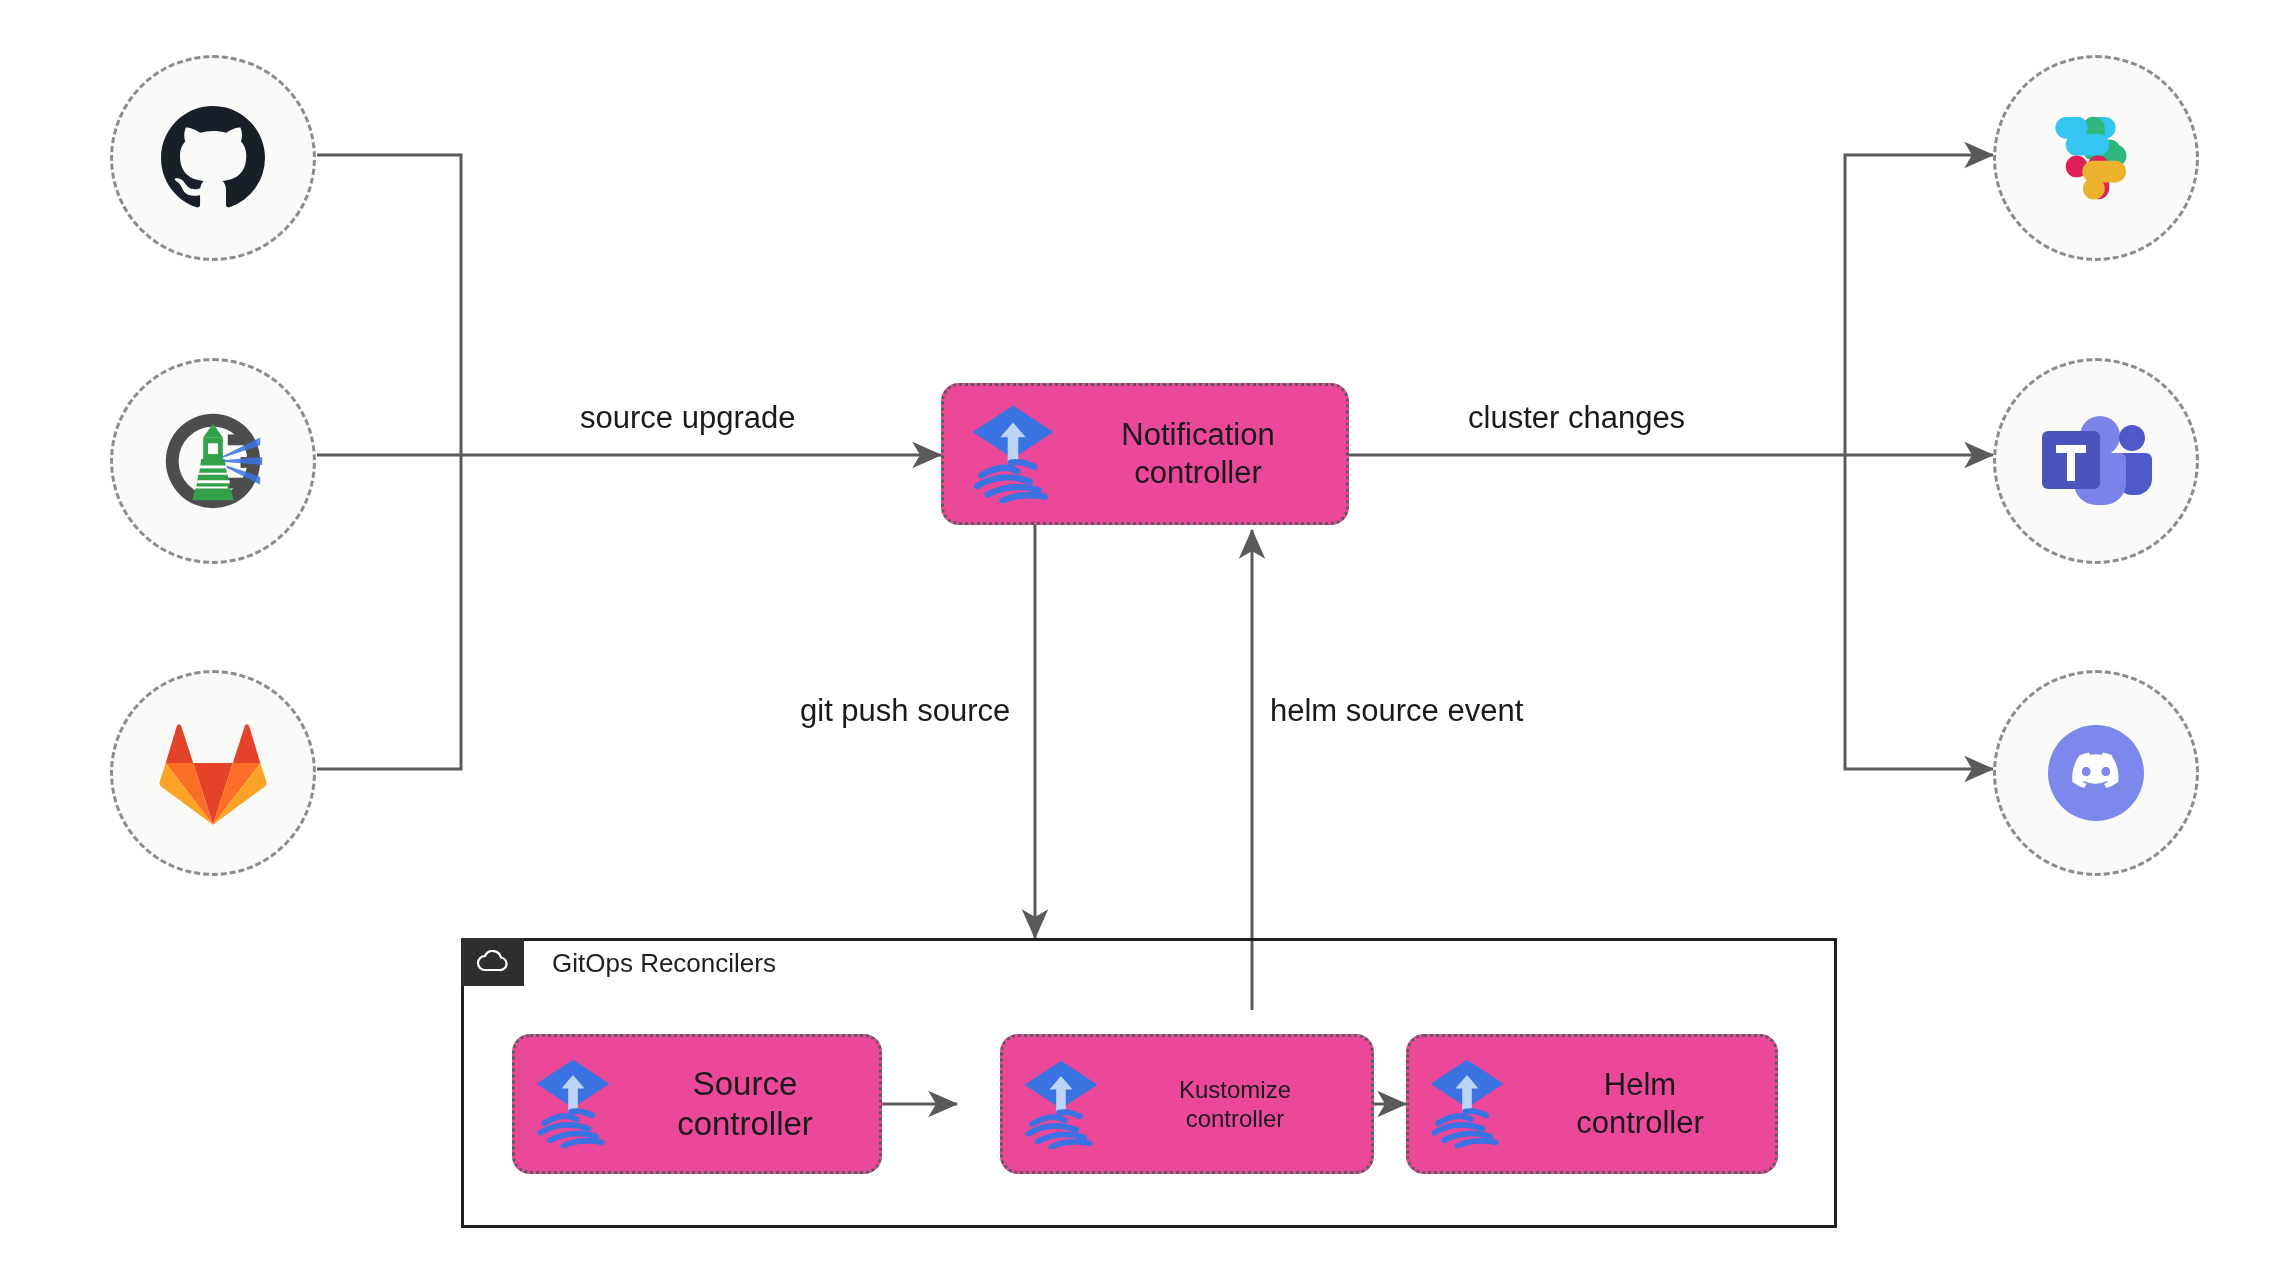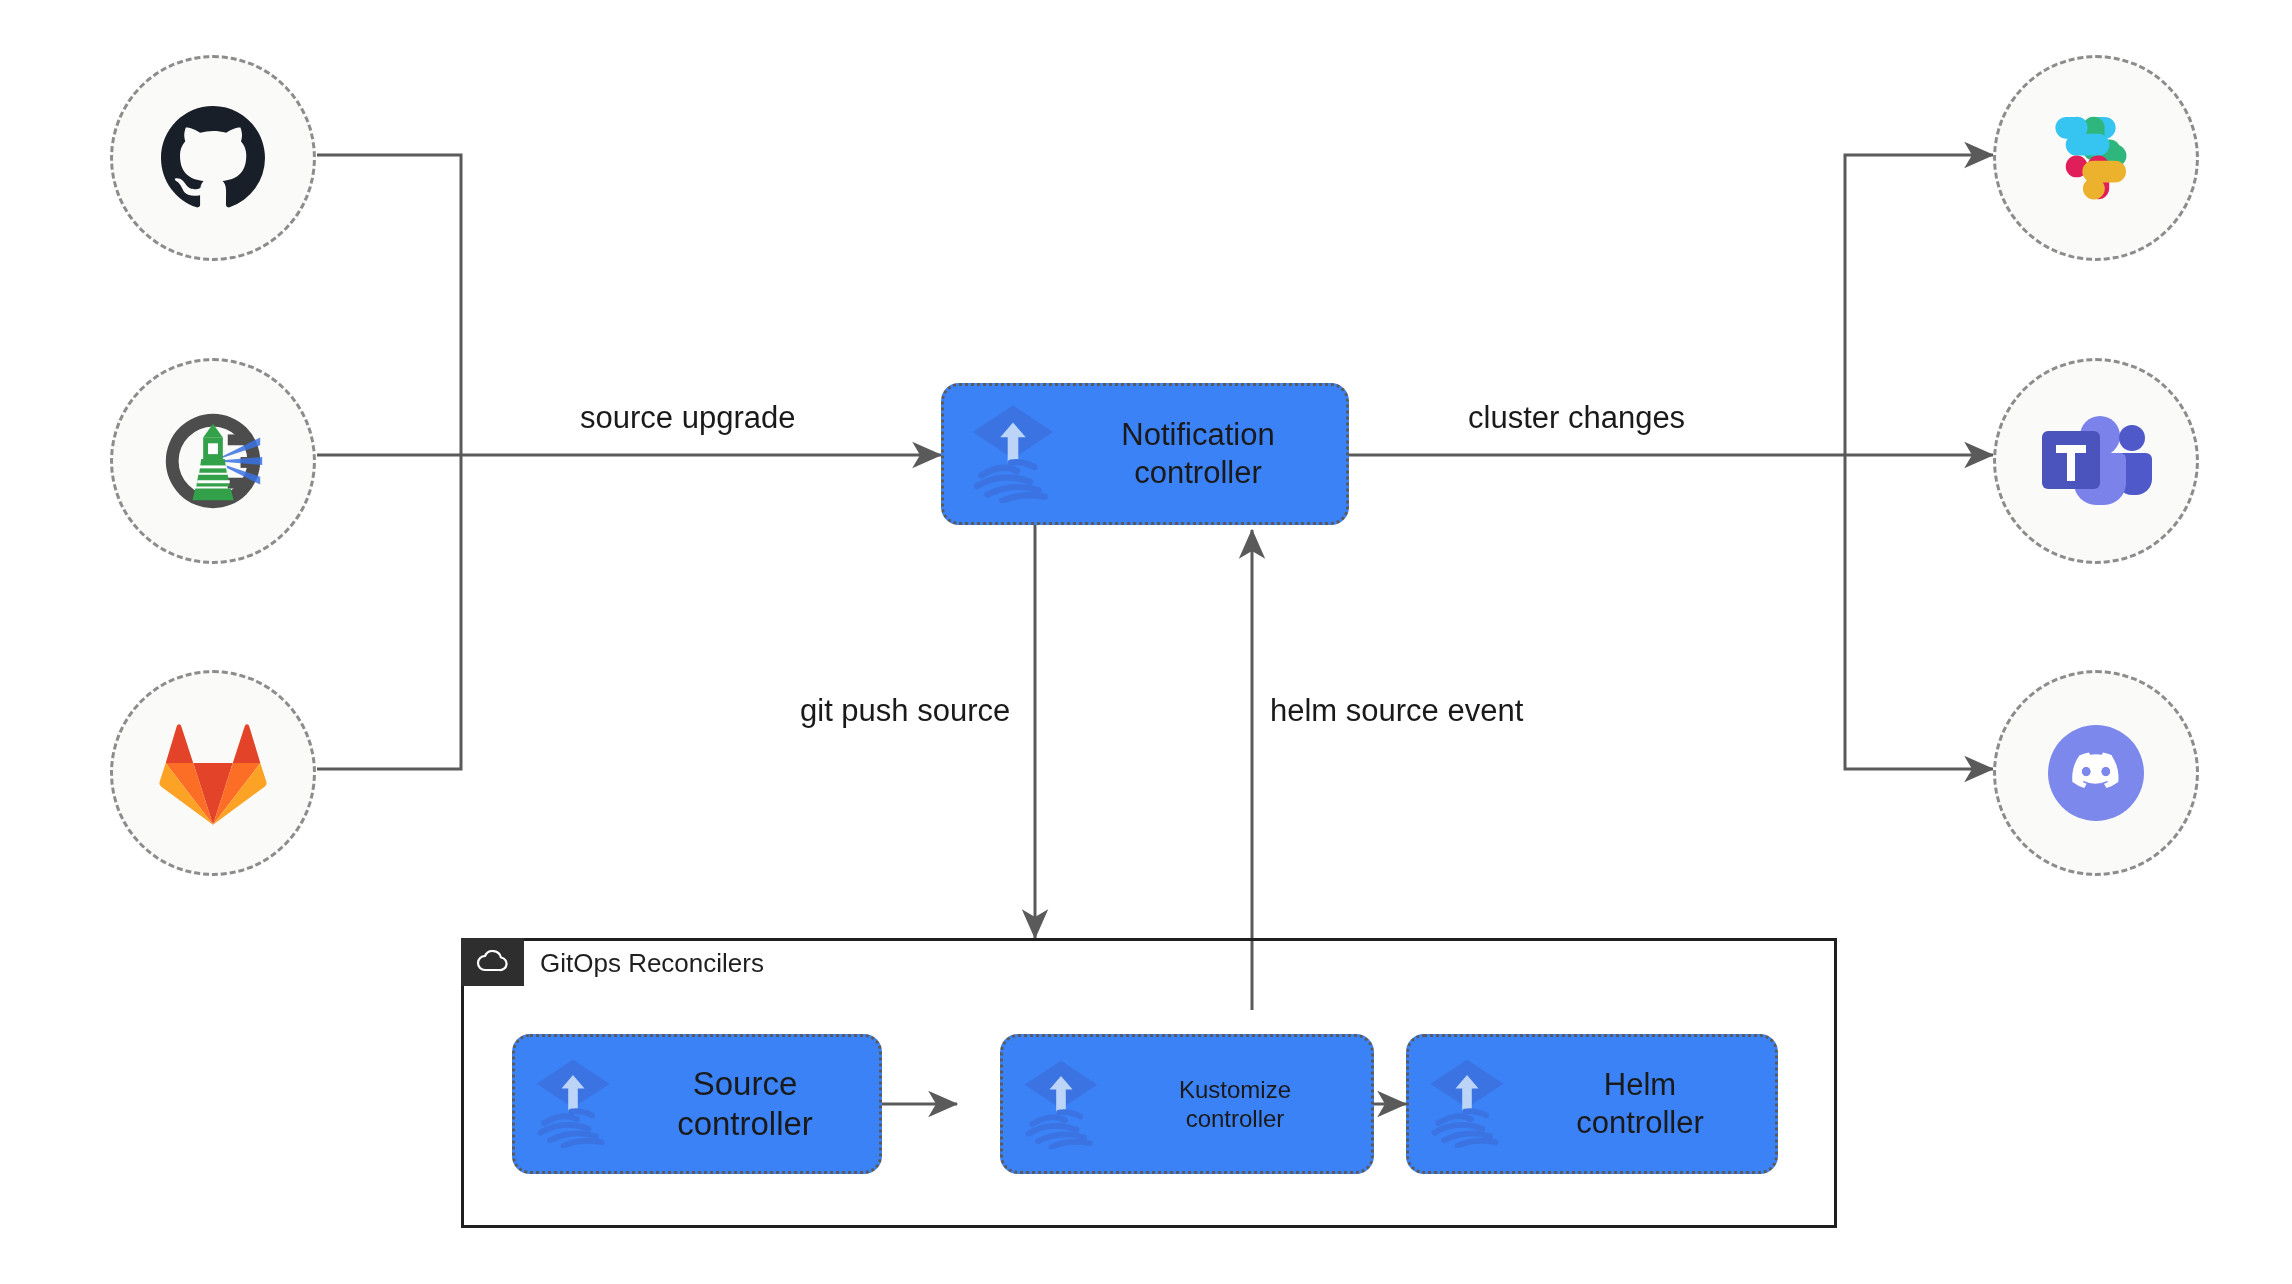--- a/index.html
+++ b/index.html
@@ -4,21 +4,21 @@
 <style>
   html,body{margin:0;padding:0;background:#ffffff;}
   body{width:2292px;height:1284px;overflow:hidden;
        font-family:"Liberation Sans","DejaVu Sans",sans-serif;color:#1a1a1a;}
   #stage{position:relative;width:2292px;height:1284px;}
   #wires{position:absolute;left:0;top:0;width:2292px;height:1284px;}
 
   .node-circle{position:absolute;border-radius:50%;background:#fafaf8;
     border:3px dashed #8c8c8c;display:flex;align-items:center;justify-content:center;}
 
-  .ctrl-box{position:absolute;background:#3b82f6;border:3px dotted #5a5a5a;
+  .ctrl-box{position:absolute;background:#ec4899;border:3px dotted #5a5a5a;
     border-radius:18px;display:flex;align-items:center;box-sizing:border-box;}
   .ctrl-box .logo{flex:0 0 auto;}
   .ctrl-box .lbl{flex:1 1 auto;text-align:center;line-height:1.22;}
 
   .edge-label{position:absolute;white-space:nowrap;color:#1a1a1a;}
 
   #group-box{position:absolute;border:3px solid #1f1f1f;background:transparent;box-sizing:border-box;}
   #group-tab{position:absolute;background:#2e2e2e;display:flex;align-items:center;justify-content:center;}
   #group-title{position:absolute;white-space:nowrap;color:#1f1f1f;}
 </style>
@@ -174,21 +174,21 @@
     </svg>
   </div>
 
   <div id="group-box" style="left:461px;top:938px;width:1376px;height:290px;"></div>
 
   <div id="group-tab" style="left:461px;top:938px;width:63px;height:48px;">
     <svg width="34" height="24" viewBox="0 0 34 24">
       <path d="M9 20 a7 7 0 0 1 0-14 a8.5 8.5 0 0 1 16 1.5 a5.5 5.5 0 0 1-1.5 12.5 Z" fill="none" stroke="#ffffff" stroke-width="2.2" stroke-linejoin="round"></path>
     </svg>
   </div>
-  <div id="group-title" style="left:540px;top:948px;font-size:26px;">GitOps Reconcilers</div>
+  <div id="group-title" style="left:552px;top:948px;font-size:26px;">GitOps Reconcilers</div>
 
   <div class="ctrl-box" style="left:512px;top:1034px;width:370px;height:140px;padding:0 10px;font-size:33px;">
     <span class="logo">
       <svg width="96" height="96" viewBox="0 0 100 100">
         <path d="M50 8 L88 33 L50 58 L12 33 Z" fill="#3B73E3"></path>
         <path d="M50 24 L62 38 H55 V62 H45 V38 H38 Z" fill="#BBD4F7"></path>
         <g stroke="#3B73E3" stroke-width="6" stroke-linecap="round" fill="none">
           <path d="M20 74 Q40 62 54 70"></path>
             <path d="M16 84 Q40 70 66 80"></path>
           <path d="M26 92 Q50 80 74 88"></path>

